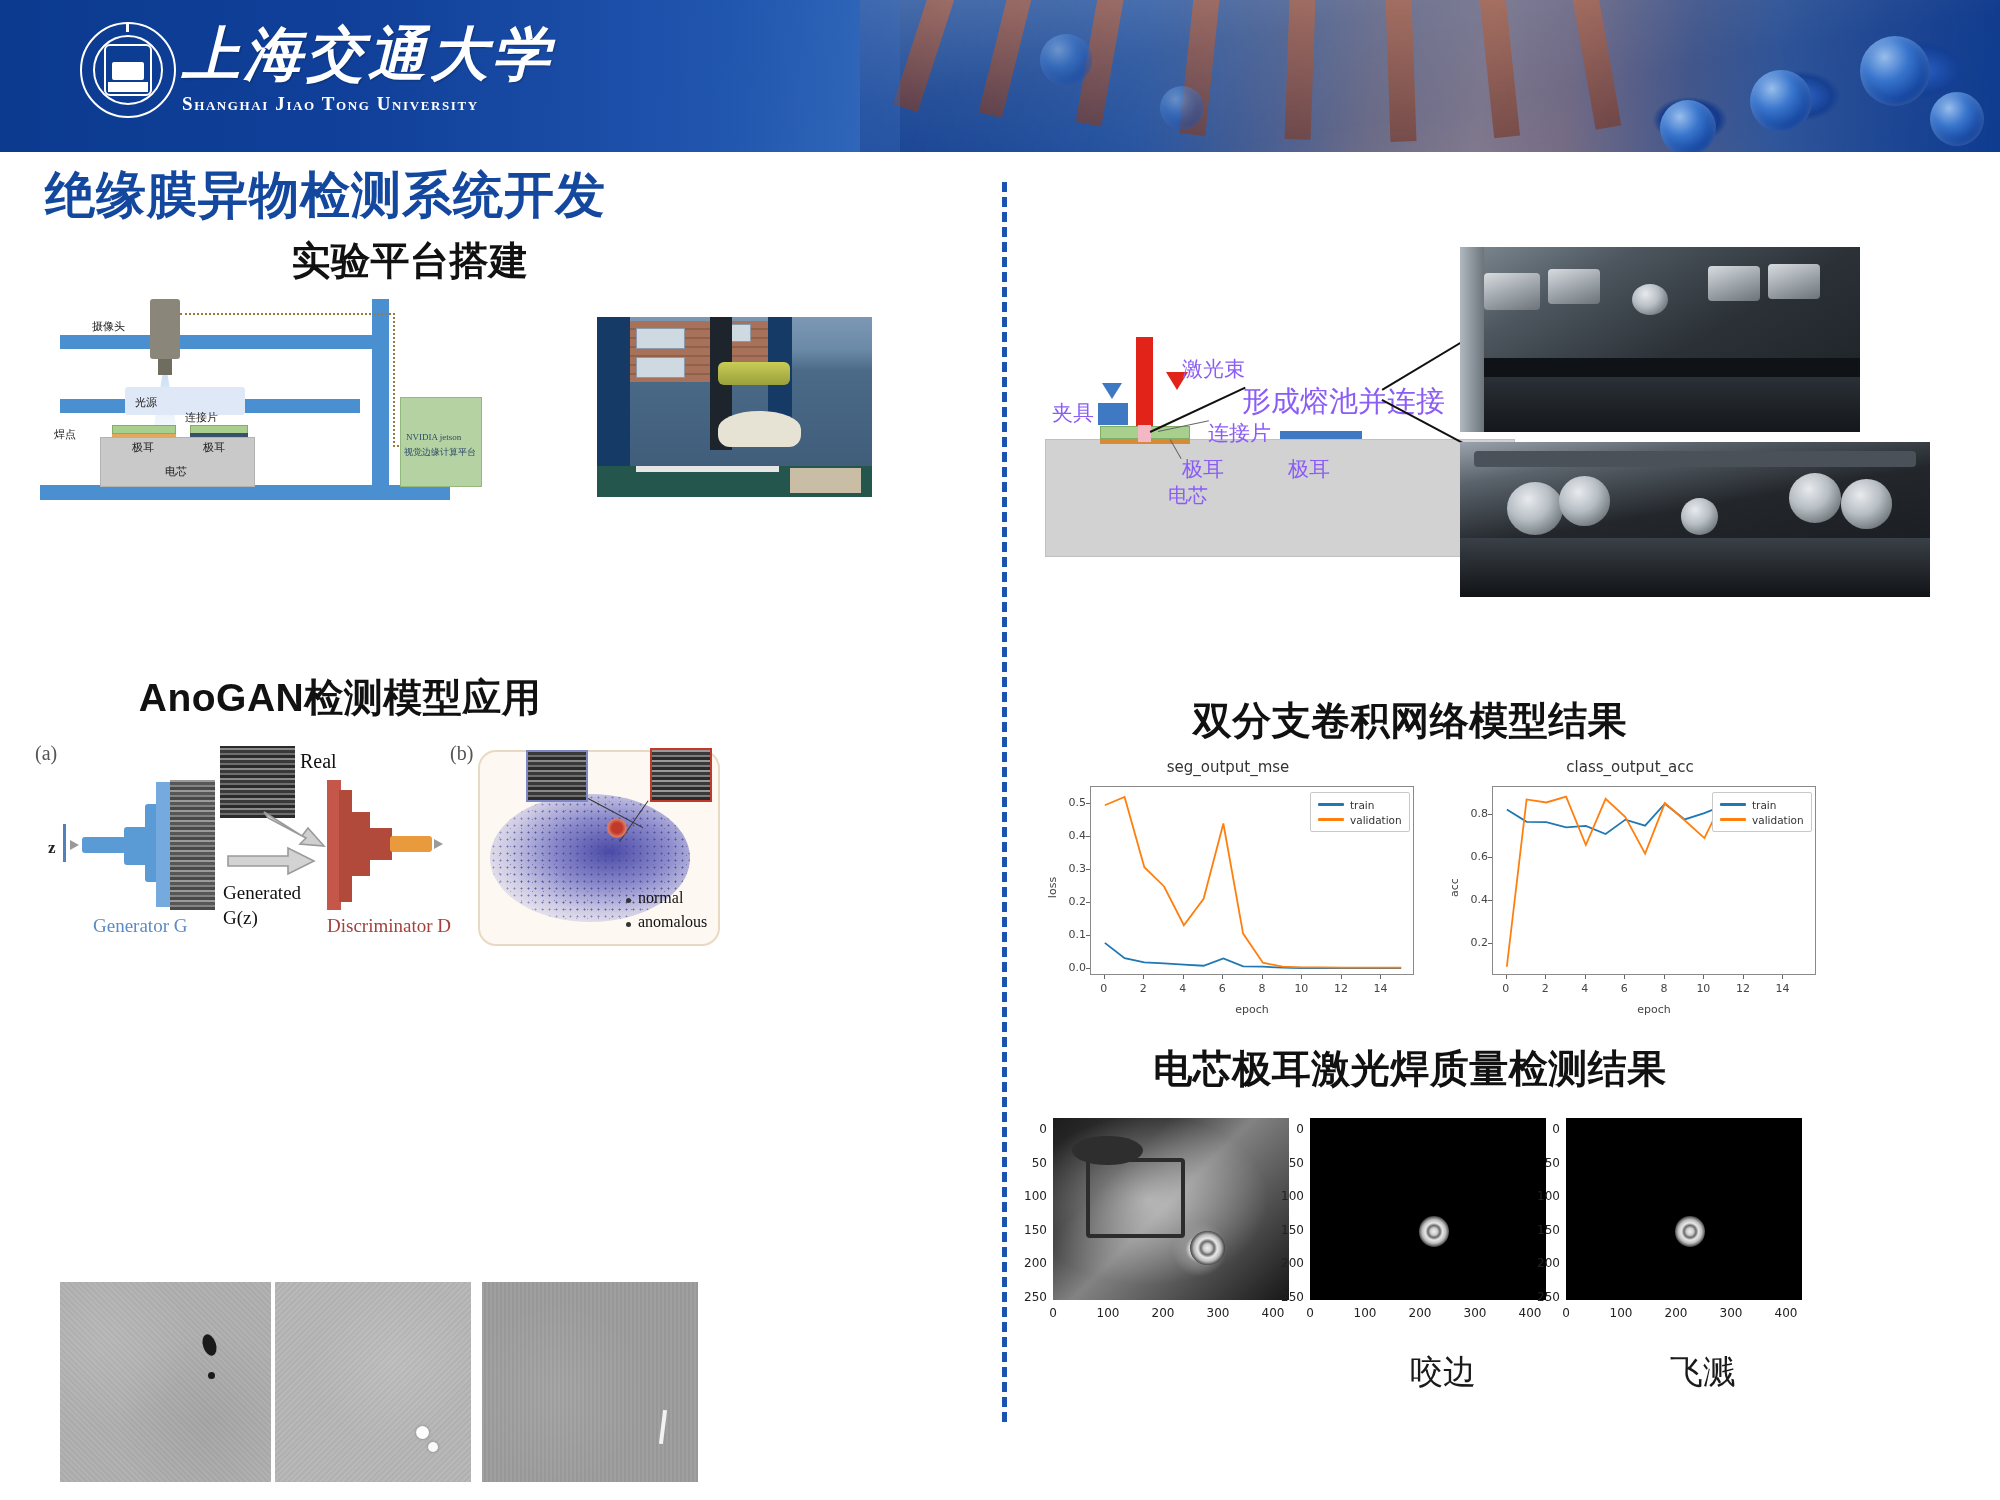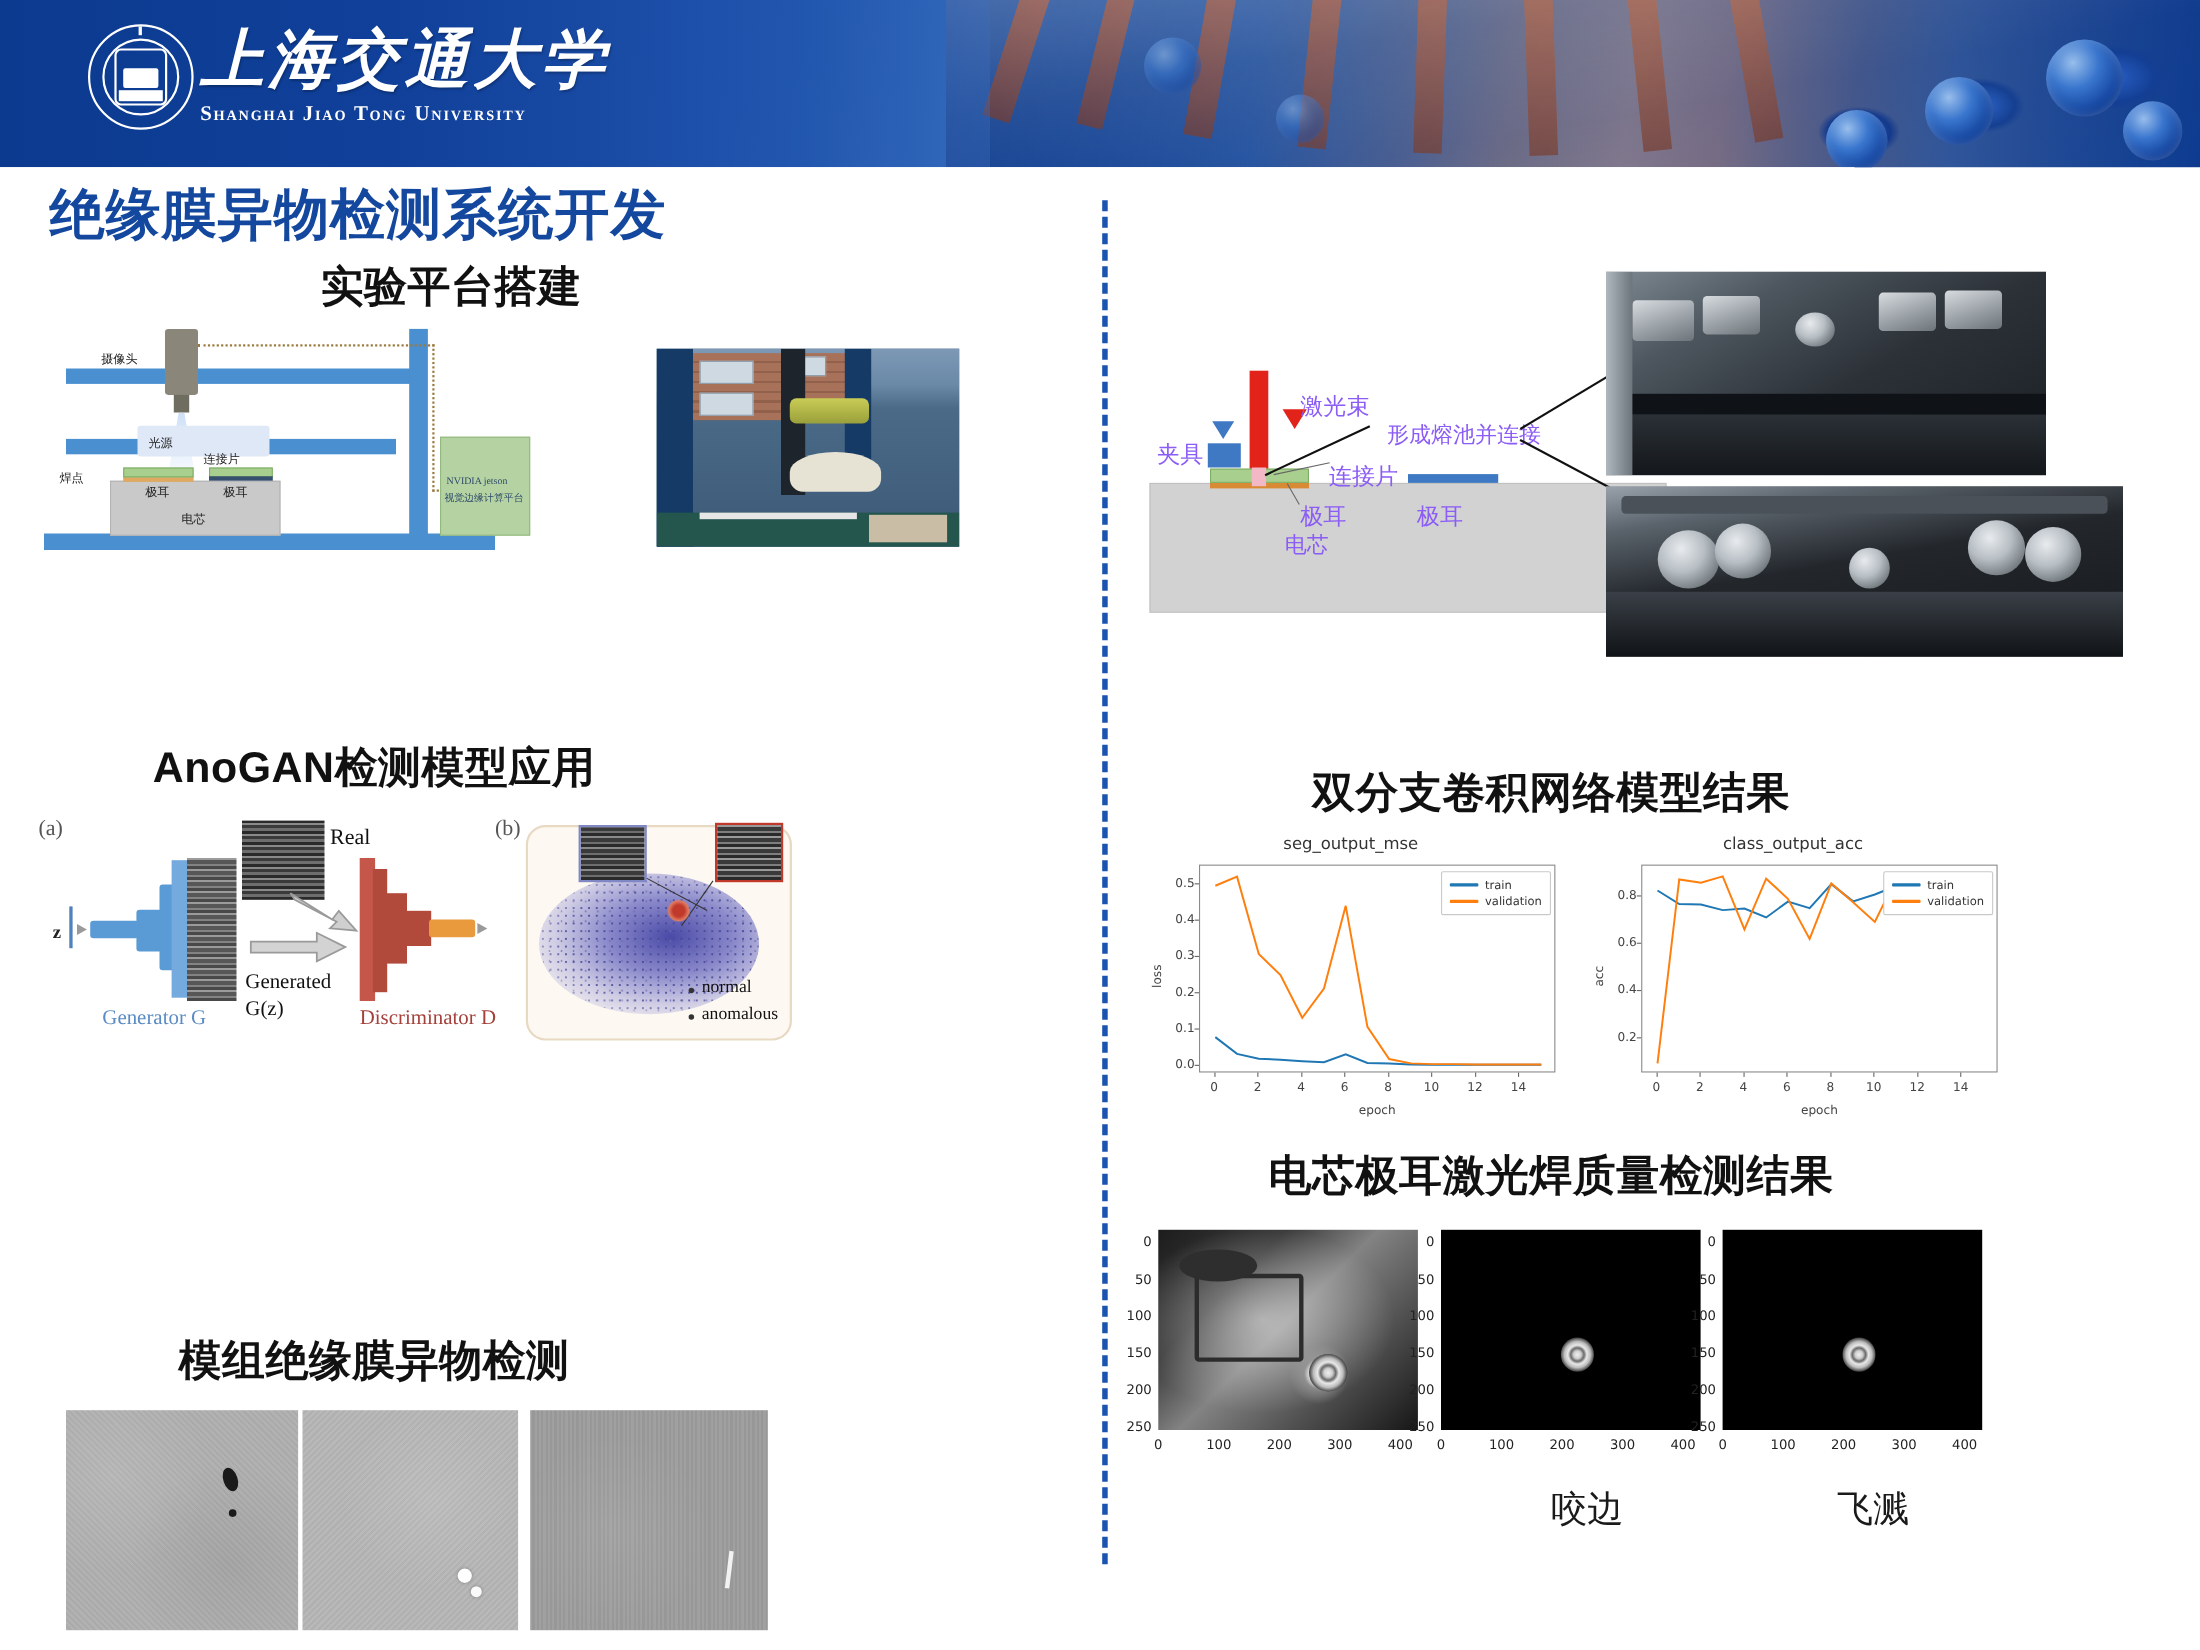--- a/index.html
+++ b/index.html
@@ -335,21 +335,20 @@
         <div style="position:absolute;left:108px;top:46px;width:62px;height:1.4px;background:#333;transform:rotate(28deg);transform-origin:left center;"></div>
         <div style="position:absolute;left:168px;top:48px;width:50px;height:1.4px;background:#333;transform:rotate(125deg);transform-origin:left center;"></div>
         <div style="position:absolute;left:126px;top:66px;width:22px;height:20px;border-radius:50%;background:radial-gradient(circle,#c0392b 0 35%,#e07a5f 60%,transparent 72%);"></div>
         <div class="legend-dot" style="left:146px;top:146px;"></div>
         <span class="gan-lbl" style="left:158px;top:137px;font-size:16px;color:#111;">normal</span>
         <div class="legend-dot" style="left:146px;top:170px;"></div>
         <span class="gan-lbl" style="left:158px;top:161px;font-size:16px;color:#111;">anomalous</span>
       </div>
     </div>
 
-    <h2 class="sub-title" style="position:absolute;left:80px;top:1058px;width:520px;">模组绝缘膜异物检测</h2>
 
     <div class="defect-img grain1" style="left:60px;top:1130px;width:211px;height:200px;">
       <div class="blob" style="left:68%;top:26%;width:13px;height:22px;transform:rotate(-18deg);"></div>
       <div class="blob" style="left:70%;top:45%;width:7px;height:7px;"></div>
     </div>
     <div class="defect-img grain2" style="left:275px;top:1130px;width:196px;height:200px;">
       <div style="position:absolute;left:72%;top:72%;width:13px;height:13px;border-radius:50%;background:#fff;box-shadow:0 0 3px rgba(0,0,0,.3);"></div>
       <div style="position:absolute;left:78%;top:80%;width:10px;height:10px;border-radius:50%;background:#fafafa;box-shadow:0 0 3px rgba(0,0,0,.3);"></div>
     </div>
     <div class="defect-img grain3" style="left:482px;top:1130px;width:216px;height:200px;">
@@ -381,21 +380,21 @@
       <div style="position:absolute;left:108px;top:98px;width:13px;height:17px;background:#f2b8c6;"></div>
       <span class="weld-lbl" style="left:178px;top:92px;font-size:21px;">连接片</span>
       <div style="position:absolute;left:128px;top:104px;width:52px;height:1.4px;background:#666;transform:rotate(-12deg);transform-origin:left center;"></div>
 
       <div style="position:absolute;left:250px;top:104px;width:82px;height:8px;background:#3f79c4;"></div>
 
       <span class="weld-lbl" style="left:152px;top:128px;font-size:21px;">极耳</span>
       <span class="weld-lbl" style="left:258px;top:128px;font-size:21px;">极耳</span>
       <div style="position:absolute;left:140px;top:112px;width:22px;height:1.4px;background:#666;transform:rotate(60deg);transform-origin:left center;"></div>
 
-      <span class="weld-lbl" style="left:212px;top:55px;font-size:20px;margin-left:19px;">形成熔池并连接</span>
+      <span class="weld-lbl" style="left:212px;top:55px;font-size:29px;">形成熔池并连接</span>
       <div class="leader" style="left:120px;top:104px;width:105px;transform:rotate(-25deg);"></div>
       <div class="leader" style="left:352px;top:62px;width:148px;transform:rotate(-31deg);"></div>
       <div class="leader" style="left:352px;top:72px;width:168px;transform:rotate(28deg);"></div>
     </div>
 
     <div class="photo photo-batt-a" style="left:450px;top:95px;width:400px;height:185px;">
       <div class="term-sq" style="left:6%;top:14%;width:14%;height:20%;"></div>
       <div class="term-sq" style="left:22%;top:12%;width:13%;height:19%;"></div>
       <div class="term" style="left:43%;top:20%;width:9%;height:17%;"></div>
       <div class="term-sq" style="left:62%;top:10%;width:13%;height:19%;"></div>

